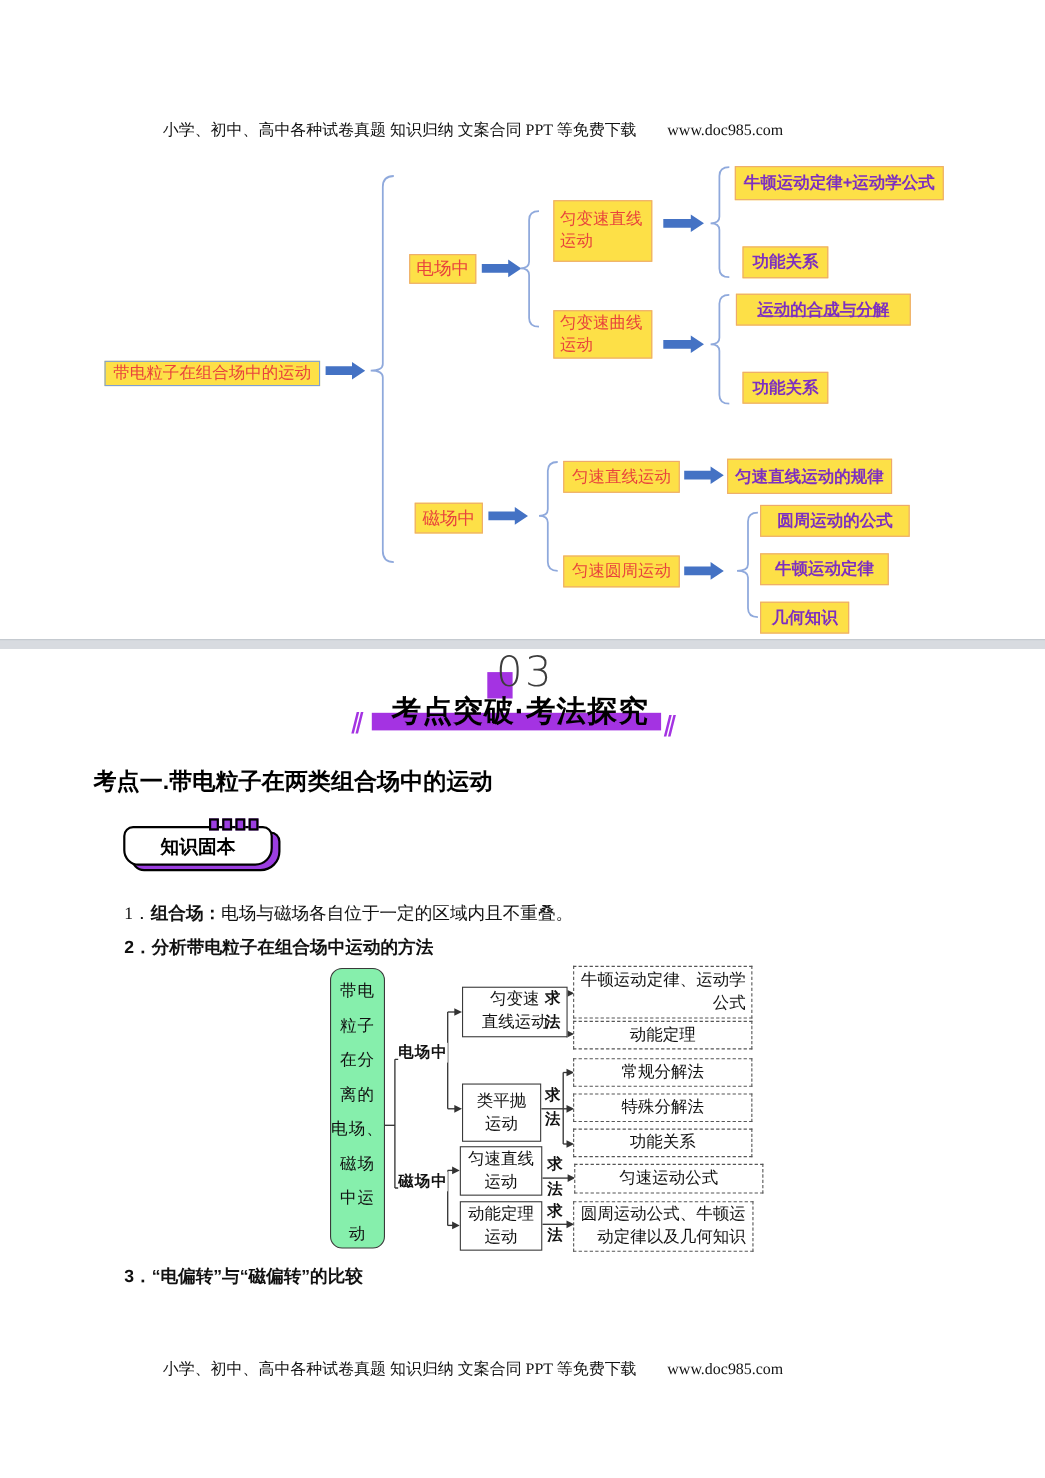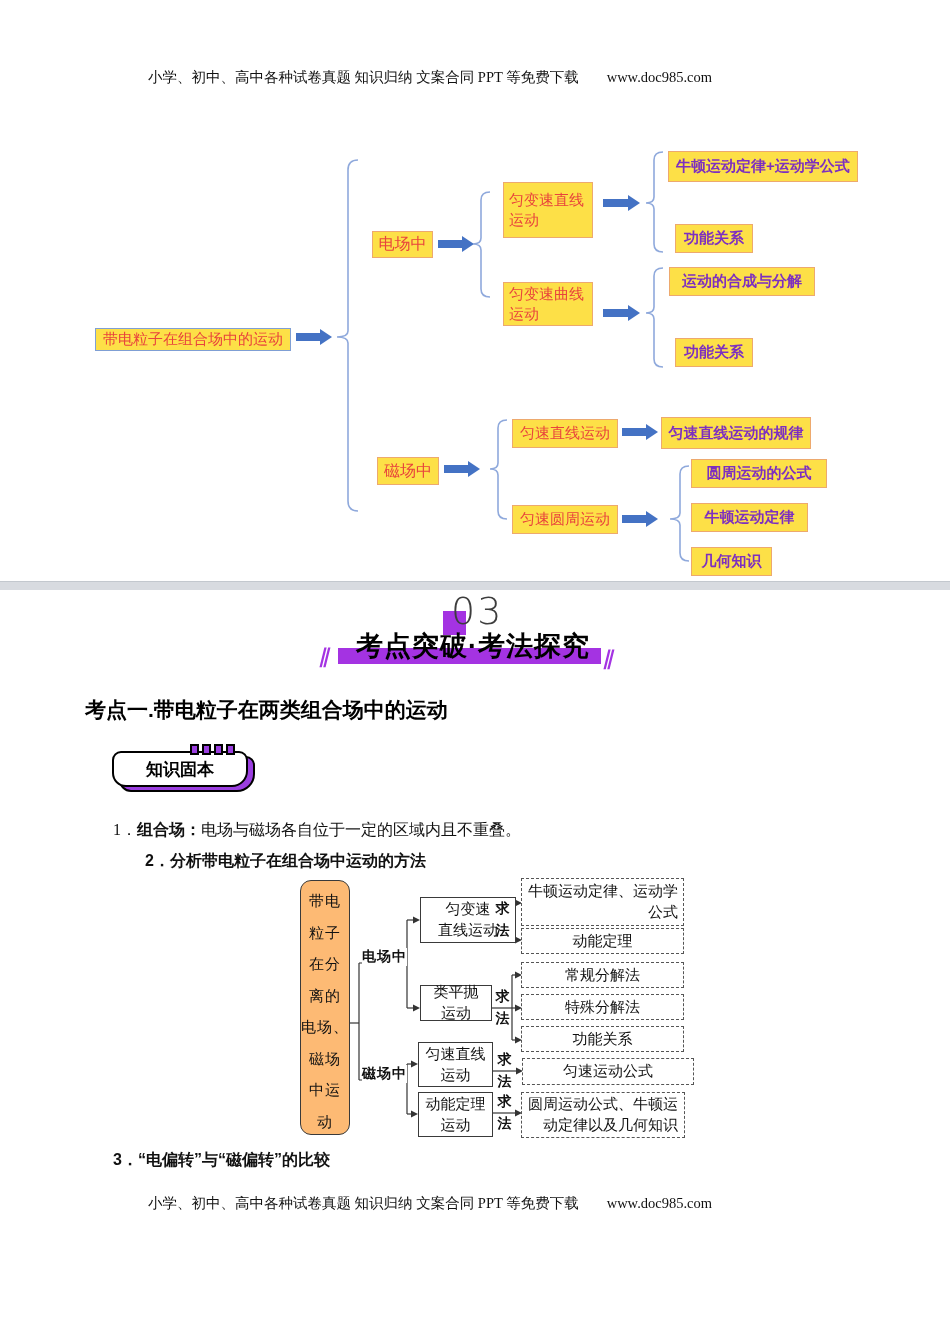--- a/index.html
+++ b/index.html
@@ -4,21 +4,21 @@
 <style>
   * { margin:0; padding:0; box-sizing:border-box; }
   html,body { background:#ffffff; }
   #page {
     position:relative; width:950px; height:1344px; margin:0 auto;
     background:#ffffff; overflow:hidden;
     font-family:"Liberation Serif","DejaVu Serif",serif; color:#1a1a1a;
   }
   .abs { position:absolute; }
   
-  .pagebar { left:0; width:860px; text-align:center; font-size:14.5px; color:#111; }
+  .pagebar { left:0; width:860px; text-align:center; font-size:14.5px; color:#111;margin-top:41px; }
   .pagebar .url { margin-left:28px; font-family:"Liberation Serif",serif; }
   
   #wires { left:0; top:0; width:950px; height:1344px; z-index:1; pointer-events:none; }
   
   .c1box {
     z-index:2; background:#fde047; display:flex; align-items:center; justify-content:center;
     font-family:"Liberation Sans","DejaVu Sans",sans-serif; text-align:center;
   }
   .root-box   { border:1.5px solid #7f9fd4; color:#e8433c; font-size:15px; }
   .field-box  { border:1.5px solid #eda96e; color:#e8433c; font-size:16px; }
@@ -55,21 +55,21 @@
                   background:#fff; border:2.5px solid #000;
                   border-radius:9px 9px 16px 14px;
                   display:flex; align-items:center; justify-content:center;
                   font-family:"Liberation Sans","DejaVu Sans",sans-serif;
                   font-weight:bold; font-size:17px; color:#000; }
   .badge .tabs { position:absolute; left:80px; top:2px; display:flex; gap:3px; z-index:3; }
   .badge .tabs i { display:block; width:9px; height:11px; background:#9b3ee0; border:2px solid #000; }
   
   .c2 { font-family:"Liberation Serif","DejaVu Serif",serif; color:#111; }
   .c2root { left:300px; top:880px; width:50px; height:255px; z-index:2;
-            border:1.4px solid #3a3a3a; border-radius:11px; background:#fdba74;
+            border:1.4px solid #3a3a3a; border-radius:11px; background:#86efac;
             white-space:pre-line; text-align:center; font-size:15px; line-height:31.5px;
             padding-top:5px; letter-spacing:1px; }
   .c2label { z-index:2; font-size:14px; font-weight:bold; letter-spacing:1px; background:#fff; }
   .sbox { z-index:2; border:1.4px solid #3a3a3a; background:#fff; white-space:pre-line;
           display:flex; align-items:center; justify-content:center; text-align:center;
           font-size:15px; line-height:21px; }
   .qf { z-index:2; font-size:14px; font-weight:bold; line-height:22px; text-align:center; width:15px; }
   .dbox { z-index:2; border:1px dashed #555; background:#fff; white-space:pre-line;
           font-size:15px; line-height:21px; display:flex; align-items:center;
           justify-content:center; text-align:center; }
@@ -148,21 +148,21 @@
 
   <div class="abs c1box field-box" style="left:372px;top:231px;width:61px;height:27px;">电场中</div>
 
   <div class="abs c1box red-box" style="left:503px;top:182px;width:90px;height:56px;">匀变速直线
 运动</div>
   <div class="abs c1box purp-box" style="left:668px;top:151px;width:190px;height:31px;">牛顿运动定律+运动学公式</div>
   <div class="abs c1box purp-box" style="left:675px;top:224px;width:78px;height:29px;">功能关系</div>
 
   <div class="abs c1box red-box" style="left:503px;top:282px;width:90px;height:44px;">匀变速曲线
 运动</div>
-  <div class="abs c1box purp-box" style="left:669px;top:267px;width:146px;height:29px;">运动的合成与分解</div>
+  <div class="abs c1box purp-box" style="left:669px;top:267px;width:159px;height:29px;text-decoration:underline;">运动的合成与分解</div>
   <div class="abs c1box purp-box" style="left:675px;top:338px;width:78px;height:29px;">功能关系</div>
 
   <div class="abs c1box field-box" style="left:377px;top:457px;width:62px;height:28px;">磁场中</div>
 
   <div class="abs c1box red-box1" style="left:512px;top:419px;width:106px;height:29px;">匀速直线运动</div>
   <div class="abs c1box purp-box" style="left:661px;top:417px;width:150px;height:32px;">匀速直线运动的规律</div>
 
   <div class="abs c1box red-box1" style="left:512px;top:505px;width:106px;height:29px;">匀速圆周运动</div>
   <div class="abs c1box purp-box" style="left:691px;top:459px;width:136px;height:29px;">圆周运动的公式</div>
   <div class="abs c1box purp-box" style="left:691px;top:503px;width:117px;height:29px;">牛顿运动定律</div>
@@ -186,37 +186,37 @@
         <i></i>
         <i></i>
         <i></i>
         <i></i>
       </div>
   </div>
 
   <div class="abs para" style="top:820px;">
     <span>1．</span><b class="hei">组合场：</b><span>电场与磁场各自位于一定的区域内且不重叠。</span>
   </div>
-  <div class="abs para-bold" style="top:851px;margin-left:32px;">2．分析带电粒子在组合场中运动的方法</div>
+  <div class="abs para-bold" style="top:851px;">2．分析带电粒子在组合场中运动的方法</div>
 
   <div class="abs c2 c2root">带电
 粒子
 在分
 离的
 电场、
 磁场
 中运
 动</div>
 
   <div class="abs c2 c2label" style="left:362px;top:948px;">电场中</div>
   <div class="abs c2 c2label" style="left:362px;top:1065px;">磁场中</div>
 
   <div class="abs c2 sbox" style="left:420px;top:897px;width:96px;height:46px;">匀变速
 直线运动</div>
-  <div class="abs c2 sbox" style="left:420px;top:985px;width:72px;height:36px;">类平抛
+  <div class="abs c2 sbox" style="left:420px;top:985px;width:72px;height:53px;">类平抛
 运动</div>
   <div class="abs c2 sbox" style="left:418px;top:1042px;width:75px;height:45px;">匀速直线
 运动</div>
   <div class="abs c2 sbox" style="left:418px;top:1092px;width:75px;height:45px;">动能定理
 运动</div>
 
   <div class="abs c2 qf" style="left:495px;top:898px;">求
 法</div>
   <div class="abs c2 qf" style="left:495px;top:986px;">求
 法</div>

